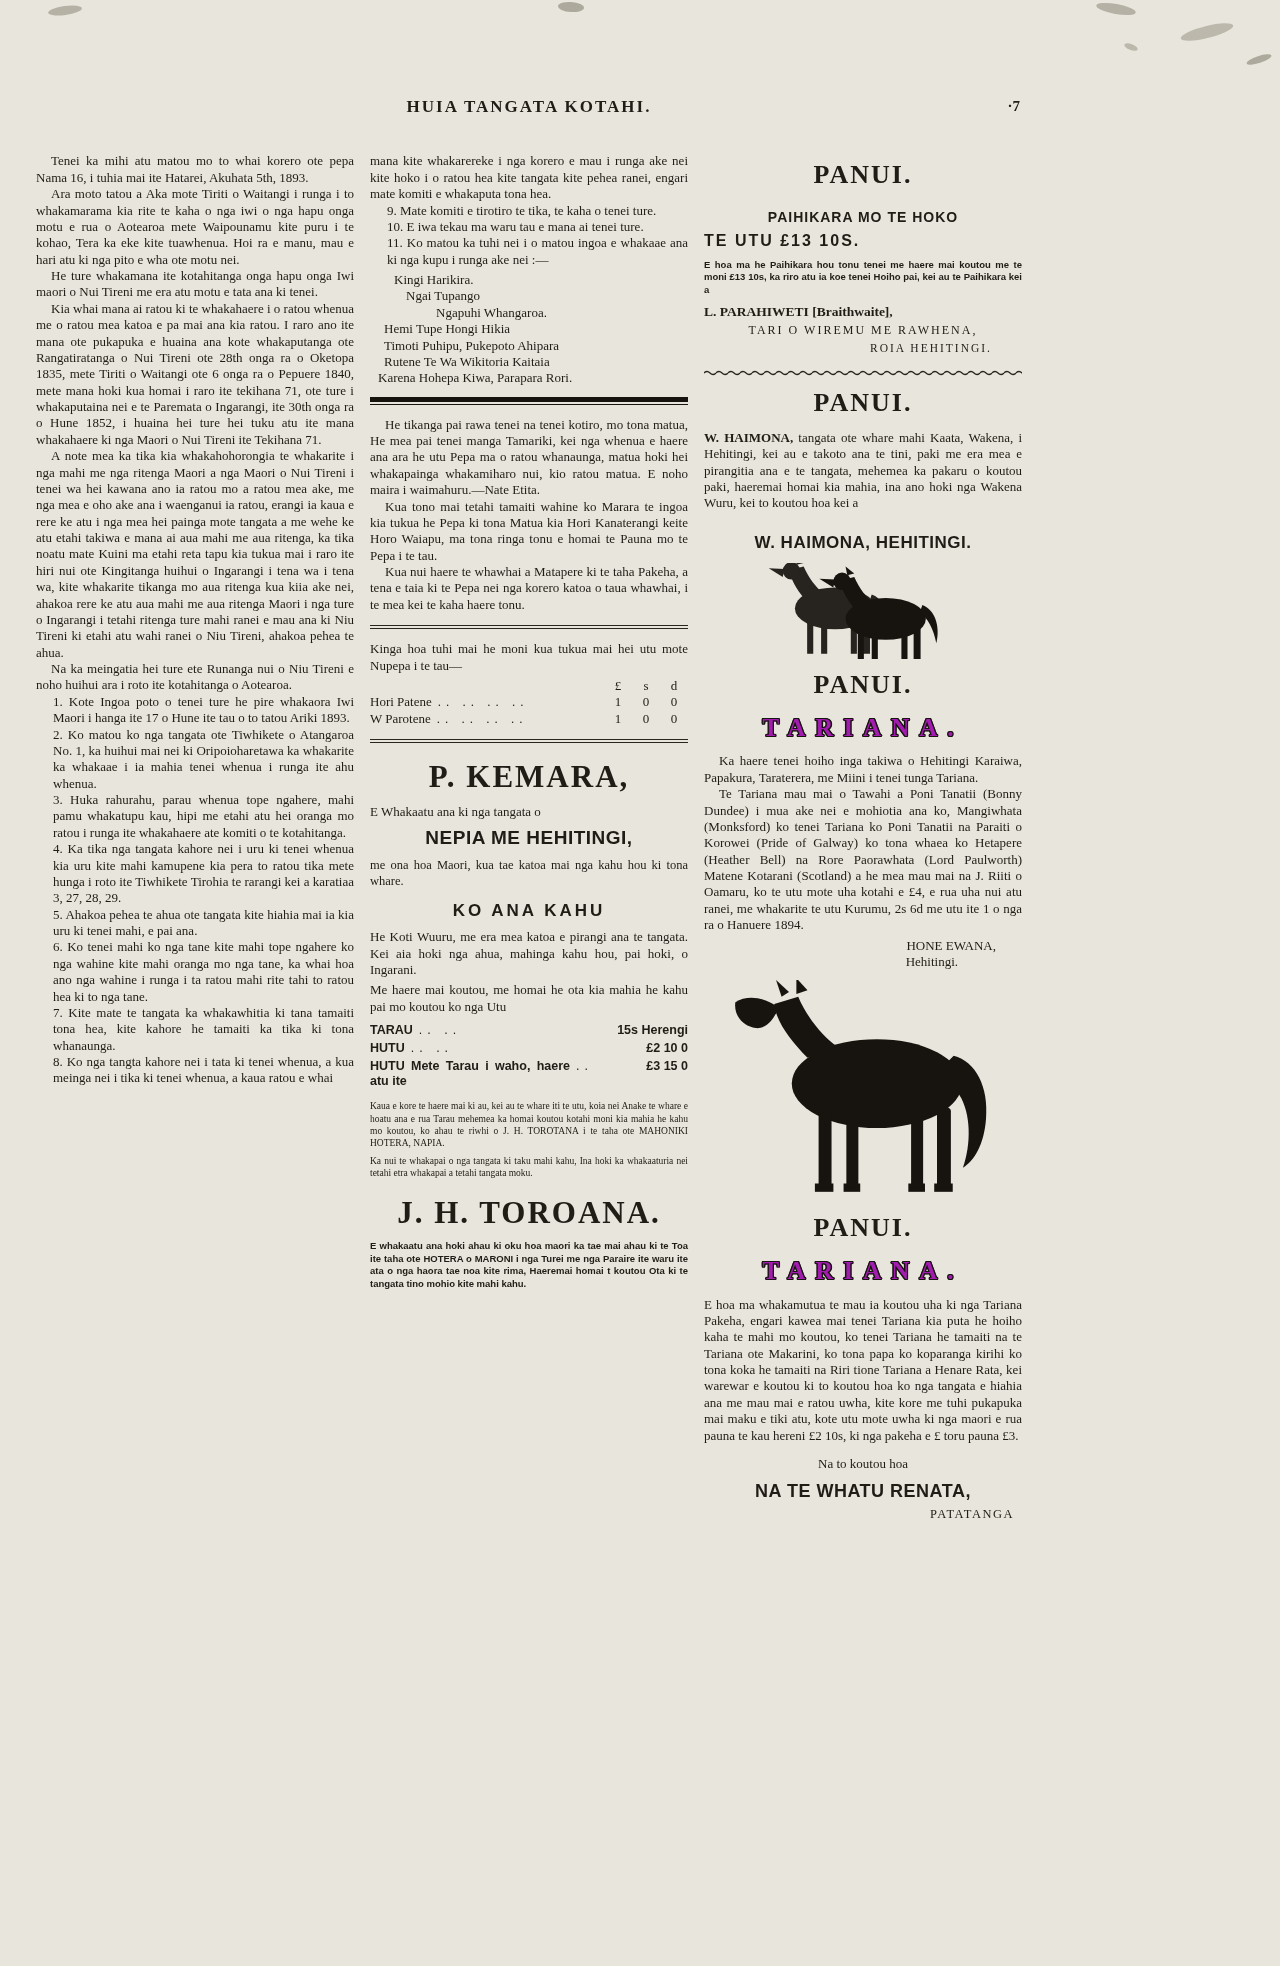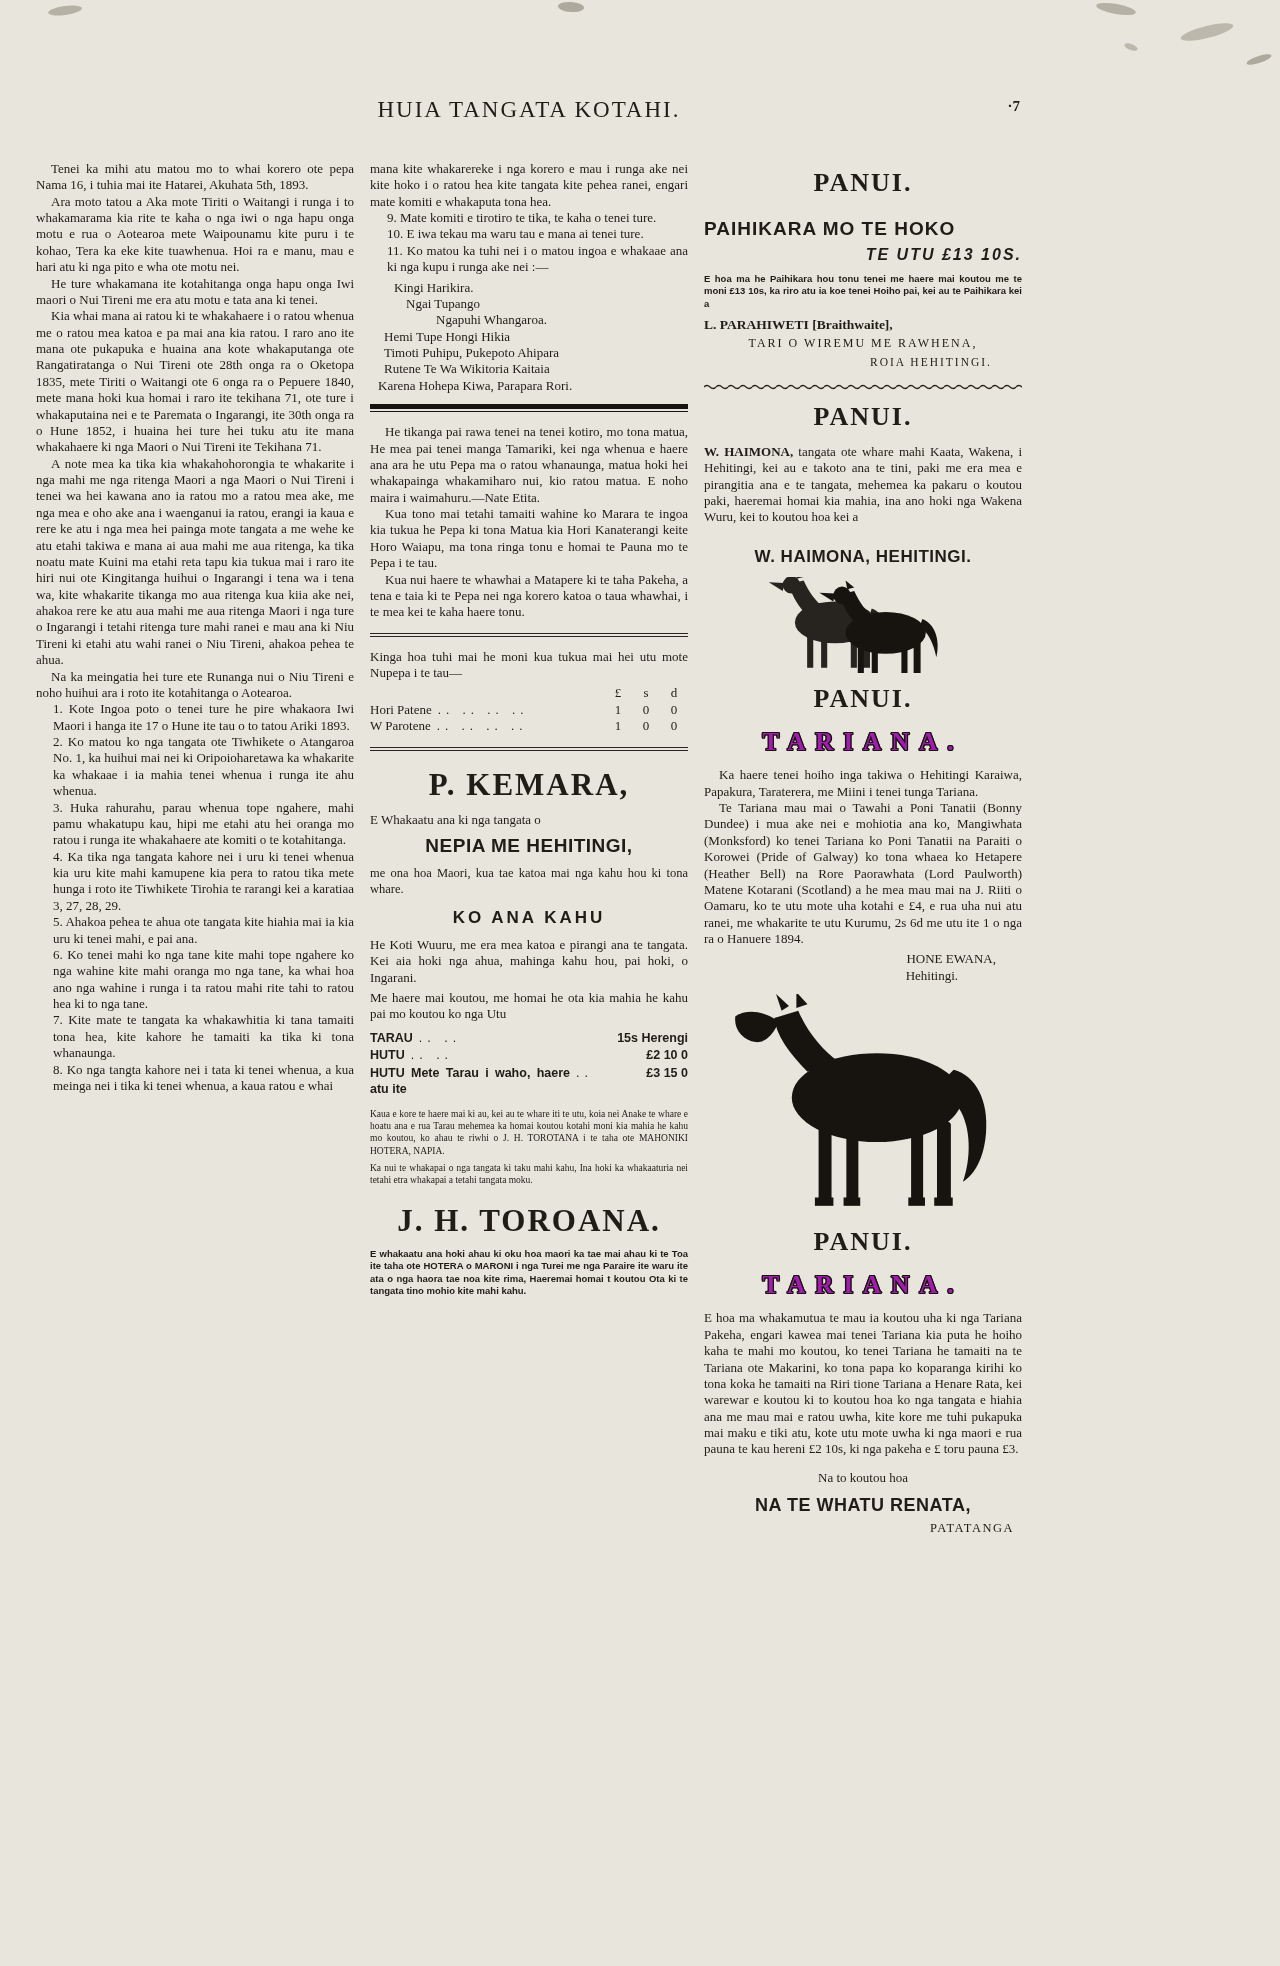--- a/index.html
+++ b/index.html
@@ -8,21 +8,21 @@
     width:1280px; height:1966px; position:relative; overflow:hidden;
     background:#e8e5dc; color:#201c16;
     font-family:"Liberation Serif","DejaVu Serif",serif;
     font-size:13px; line-height:1.26;
   }
   .speck { position:absolute; background:#55503f; border-radius:50%; opacity:.55; }
   .page { position:absolute; left:36px; top:96px; width:986px; }
 
   
   .masthead { position:relative; text-align:center; margin-bottom:36px; }
-  .masthead .title { font-size:23px; font-weight:normal; letter-spacing:2px; }
+  .masthead .title { font-size:17px; font-weight:bold; letter-spacing:2px; }
   .masthead .pageno { position:absolute; right:2px; top:1px; font-size:15px; font-weight:bold; }
 
   .cols { display:flex; gap:16px; align-items:flex-start; }
   .col { width:318px; text-align:justify; }
 
   .para { text-indent:15px; }
   .numbered-item { margin-left:15px; padding-left:2px; }
   .cont-para { text-indent:0; }
 
   .names { text-align:left; margin:4px 0 8px; }
@@ -56,22 +56,22 @@
   .price-table { margin:8px 0 10px; font-family:"Liberation Sans","DejaVu Sans",sans-serif; font-size:12.5px; }
   .price-row { display:flex; align-items:baseline; margin:2px 0; }
   .p-item { font-weight:bold; }
   .p-dots { flex:1; white-space:nowrap; overflow:hidden; padding:0 6px; letter-spacing:5px; }
   .p-price { font-weight:bold; white-space:nowrap; }
   .fineprint { font-size:9.5px; line-height:1.3; text-align:justify; margin:5px 0; }
   .fineprint-sans { font-family:"Liberation Sans","DejaVu Sans",sans-serif; font-weight:bold; font-size:9.5px; line-height:1.32; text-align:justify; margin:5px 0; }
 
   
   .panui { font-family:"Liberation Serif",serif; font-size:26px; font-weight:bold; letter-spacing:2px; text-align:center; margin:6px 0 10px; }
-  .bike-title1 { font-family:"Liberation Sans","DejaVu Sans",sans-serif; font-weight:bold; font-size:19px; text-align:left; letter-spacing:1px; margin-top:17px; }
-  .bike-title2 { font-family:"Liberation Sans","DejaVu Sans",sans-serif; font-weight:bold; font-size:16px; text-align:right; letter-spacing:2px; margin:4px 0 8px;font-style:italic; }
+  .bike-title1 { font-family:"Liberation Sans","DejaVu Sans",sans-serif; font-weight:bold; font-size:14px; text-align:center; letter-spacing:1px; margin-top:17px; }
+  .bike-title2 { font-family:"Liberation Sans","DejaVu Sans",sans-serif; font-weight:bold; font-size:16px; text-align:left; letter-spacing:2px; margin:4px 0 8px; }
   .sig-bold-line { font-weight:bold; text-align:left; font-size:13.5px; margin-top:6px; }
   .sig-caps { text-align:center; font-size:12px; letter-spacing:2px; margin-top:3px; }
   .sig-caps-right { text-align:right; padding-right:30px; font-size:11.5px; letter-spacing:2px; margin-top:3px; }
   .haimona-sig { font-family:"Liberation Sans","DejaVu Sans",sans-serif; font-weight:bold; font-size:17px; text-align:center; letter-spacing:.5px; margin:20px 0 4px; }
   .tariana {
     text-align:center; font-size:25px; font-weight:bold; letter-spacing:10px; margin:8px 0 10px;
     color:#a21caf;
     text-shadow:-1px -1px 0 #17140f, 1px -1px 0 #17140f, -1px 1px 0 #17140f, 1px 1px 0 #17140f, 0 -1.3px 0 #17140f, 0 1.3px 0 #17140f, -1.3px 0 0 #17140f, 1.3px 0 0 #17140f;
   }
   .horse-figure { display:flex; justify-content:center; margin:10px 0; }

